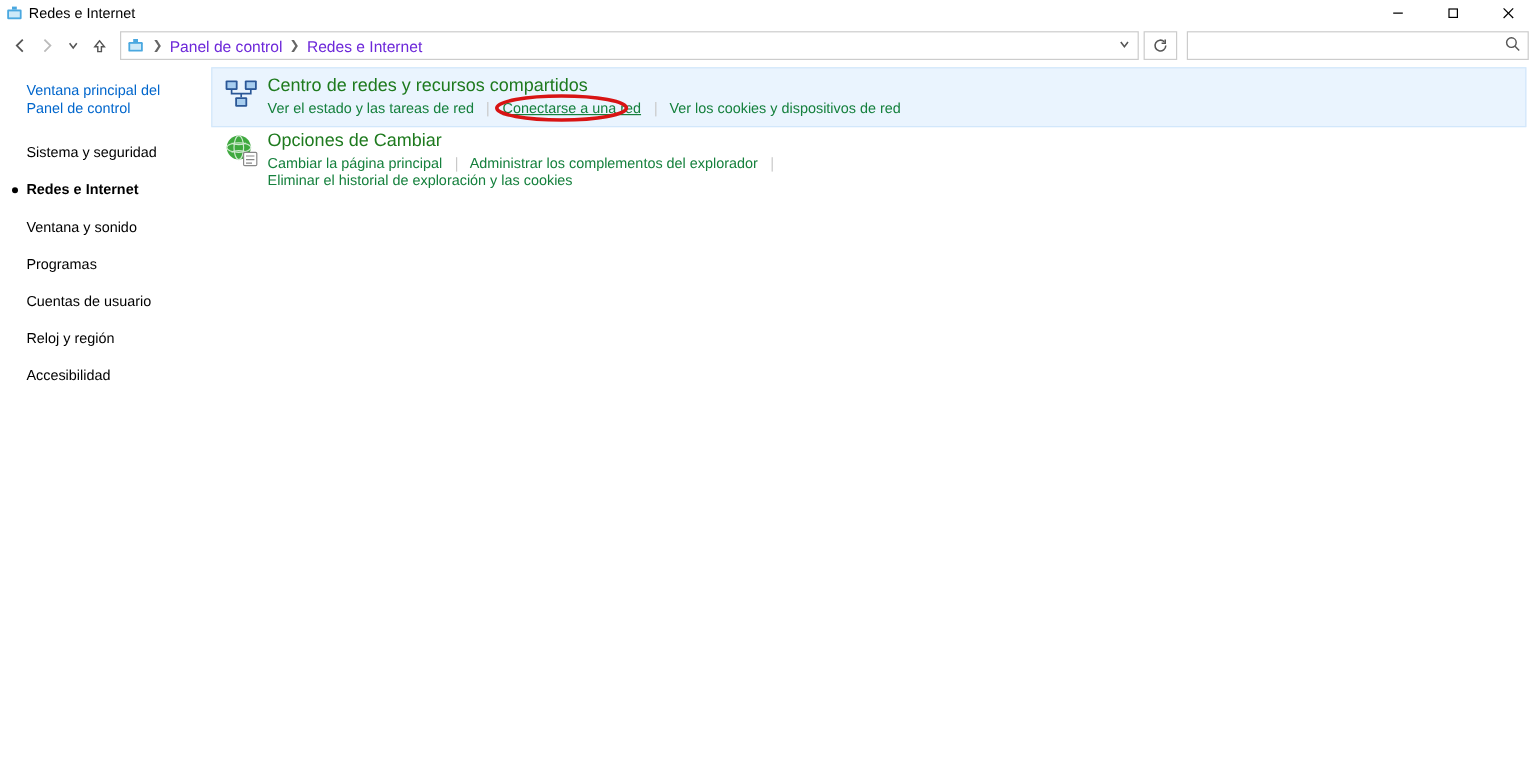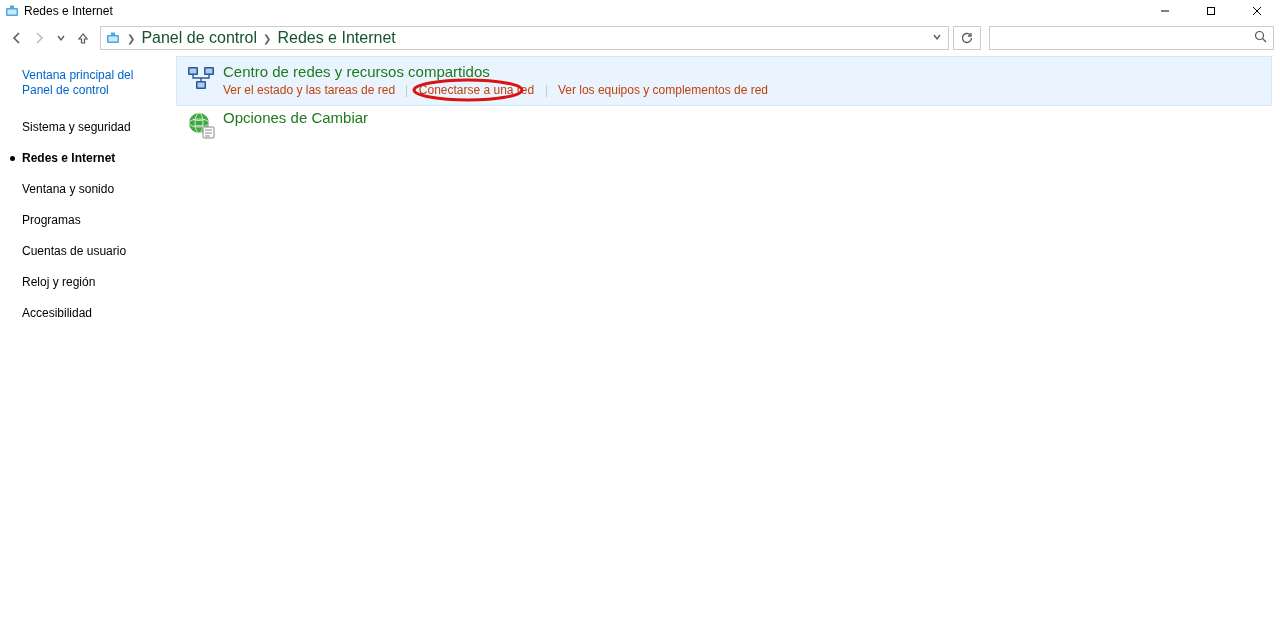--- a/index.html
+++ b/index.html
@@ -18,21 +18,21 @@
   .titlebar .winbtn svg{width:10px;height:10px}
 
   
   .navrow{height:28px;display:flex;align-items:center;padding:0 6px;margin-top:2px}
   .navbtn{width:22px;height:22px;display:flex;align-items:center;justify-content:center;
     color:#555}
   .navbtn.disabled{color:#bbb}
   .addrbox{flex:1 1 auto;height:24px;border:1px solid #ccc;background:#fff;
     display:flex;align-items:center;margin:0 4px 0 6px;padding-left:4px;position:relative}
   .addrbox .sep{margin:0 6px;color:#666;font-size:10px}
-  .addrbox .crumb{font-size:16px;color:#14532d}
+  .addrbox .crumb{font-size:13px;color:#6d28d9}
   .addrbox .chev{position:absolute;right:6px;top:4px;color:#555}
   .refreshbox{width:28px;height:24px;border:1px solid #ccc;display:flex;
     align-items:center;justify-content:center;margin-right:8px}
   .searchbox{width:285px;height:24px;border:1px solid #ccc;display:flex;
     align-items:center;padding:0 6px;position:relative}
   .searchbox input{border:none;outline:none;flex:1;font-size:12px}
   .searchbox .mag{color:#555}
 
   
   .body{display:flex;height:592px}
@@ -46,29 +46,29 @@
   .main{flex:1 1 auto;padding-top:4px;padding-right:8px}
 
   .pane{border:1px solid transparent;padding:6px 8px 8px 8px;margin-bottom:-4px}
   .pane.highlight{background:#eaf4fe;border:1px solid #d2e7fb}
   .pane-row{display:flex;align-items:flex-start}
   .pane-icon{width:32px;height:32px;flex:0 0 auto;margin-right:6px}
   .pane-body{flex:1 1 auto}
   .pane-title{color:#1e7a1e;font-size:15px;line-height:1.2;margin-bottom:2px;
     display:inline-block}
   .pane-links{font-size:12px}
-  .pane-links a{color:#c2410c}
+  .pane-links a{color:#15803d}
   .divider{display:inline-block;width:1px;height:12px;background:#c9c9c9;
     vertical-align:middle;margin:0 8px}
 
   
   .circled-wrap{position:relative;display:inline-block}
   .circled-wrap svg.oval{position:absolute;left:-10px;top:-6px;pointer-events:none}
 
-  .pane-links a.connect-link{}
+  .pane-links a.connect-link{text-decoration:underline}
 </style>
 </head>
 <body>
 
 <div class="titlebar">
   <span class="win-icon">
     <svg viewBox="0 0 16 16">
         <rect x="2" y="5" width="12" height="8" rx="1" fill="#4aa8e0"></rect>
         <rect x="3.5" y="6.5" width="9" height="5" fill="#cde9f8"></rect>
         <rect x="6" y="2.5" width="4" height="2.5" fill="#4aa8e0"></rect>
@@ -187,21 +187,21 @@
           <div class="pane-links">
             <a>Ver el estado y las tareas de red</a>
             <span class="divider"></span>
             <span class="circled-wrap">
               <a class="connect-link">Conectarse a una red</a>
               <svg class="oval" width="118" height="26" viewBox="0 0 118 26">
                 <ellipse cx="59" cy="13" rx="54" ry="10" fill="none" stroke="#d81414" stroke-width="3"></ellipse>
               </svg>
             </span>
             <span class="divider"></span>
-            <a>Ver los equipos y complementos de red</a>
+            <a>Ver los cookies y dispositivos de red</a>
           </div>
         </div>
       </div>
     </div>
 
     <div class="pane">
       <div class="pane-row">
         <span class="pane-icon">
           <svg viewBox="0 0 32 32">
             <circle cx="14" cy="14" r="10" fill="#3fa93f"></circle>
@@ -209,18 +209,26 @@
             <ellipse cx="14" cy="14" rx="4" ry="10" fill="none" stroke="#cfe9cf" stroke-width="1"></ellipse>
             <path d="M8 10c2 2 10 2 12 0 M8 18c2-2 10-2 12 0" stroke="#cfe9cf" stroke-width="1" fill="none"></path>
             <rect x="18" y="18" width="11" height="11" rx="1" fill="#fff" stroke="#888"></rect>
             <line x1="20" y1="21" x2="27" y2="21" stroke="#888"></line>
             <line x1="20" y1="24" x2="27" y2="24" stroke="#888"></line>
             <line x1="20" y1="27" x2="25" y2="27" stroke="#888"></line>
           </svg>
         </span>
         <div class="pane-body">
           <a class="pane-title">Opciones de Cambiar</a>
+          <div class="pane-links">
+            <a>Cambiar la página principal</a>
+            <span class="divider"></span>
+            <a>Administrar los complementos del explorador</a>
+            <span class="divider"></span>
+            <br>
+            <a>Eliminar el historial de exploración y las cookies</a>
+          </div>
         </div>
       </div>
     </div>
 
   </div>
 </div>
 
 </body></html>

